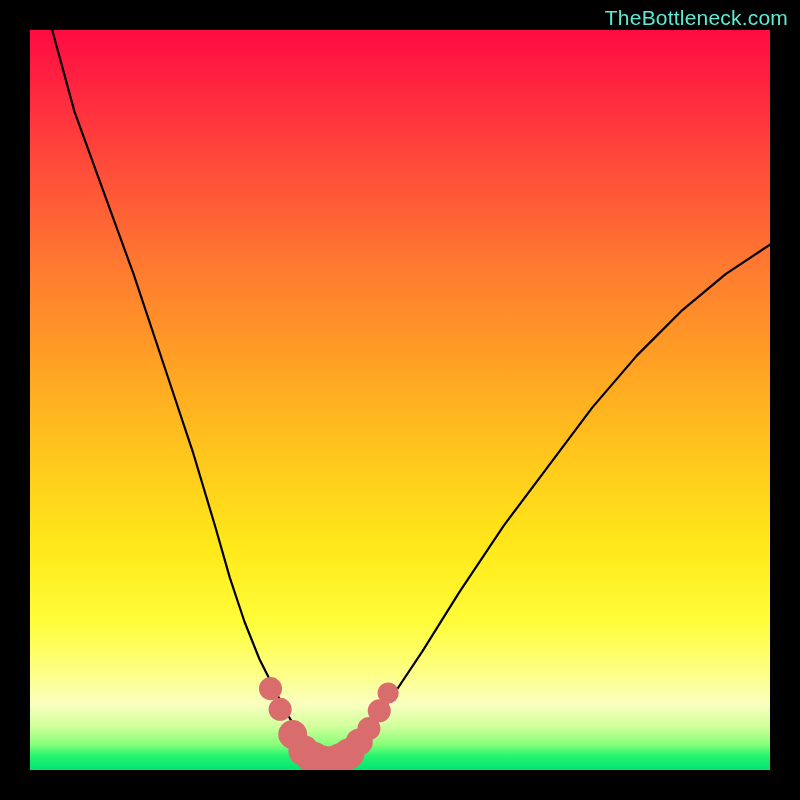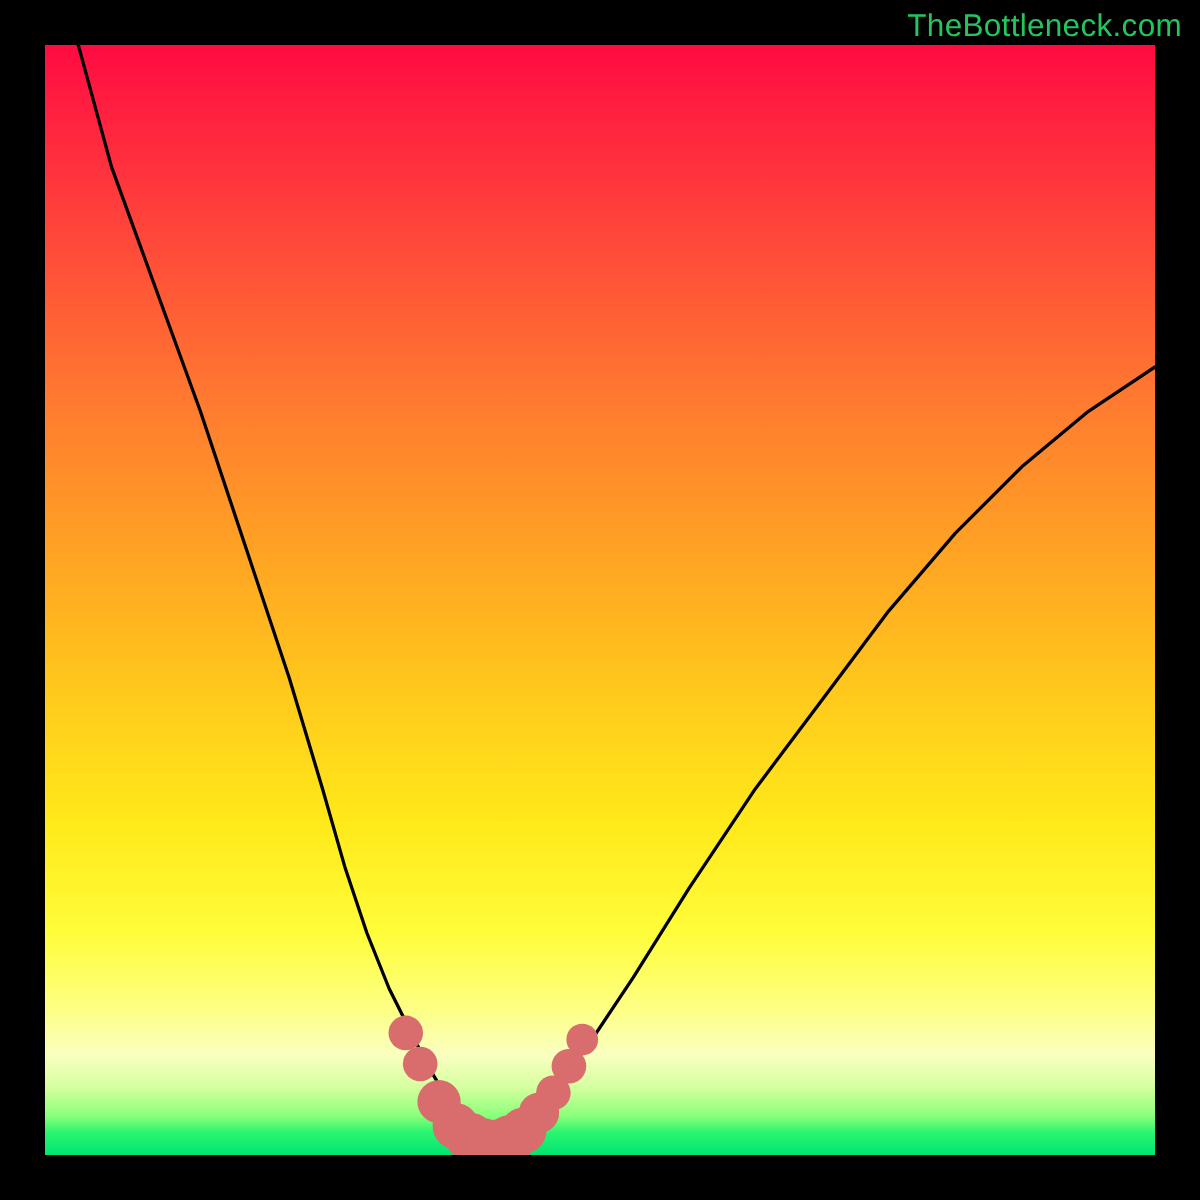--- a/index.html
+++ b/index.html
@@ -39,21 +39,21 @@
       #d3ff9e 94%,
       #8aff7a 96.5%,
       #29f570 98%,
       #00e472 100%
     );
   }
   .watermark {
     position: absolute;
     top: 6px;
     right: 12px;
-    color: #22c55e;
+    color: #5eead4;
     font-size: 21px;
     letter-spacing: 0.2px;
     font-weight: 400;
   }
   svg.curves {
     position: absolute;
     left: 0;
     top: 0;
     width: 740px;
     height: 740px;

